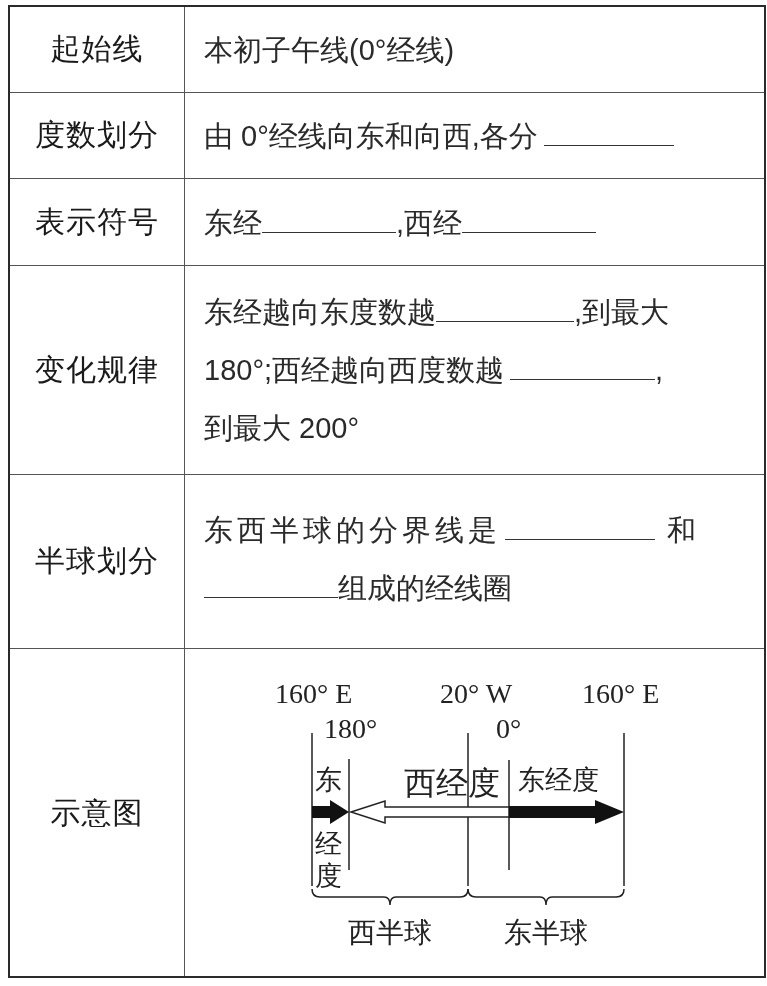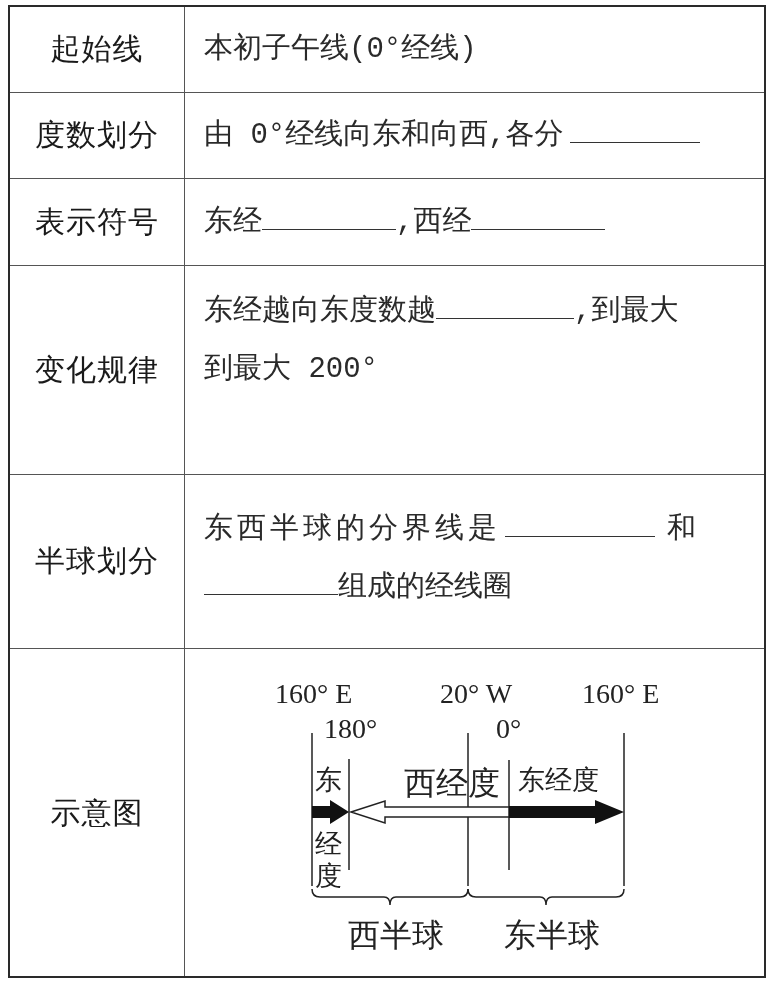--- a/index.html
+++ b/index.html
@@ -3,25 +3,25 @@
   <meta charset="utf-8">
   <style>
     html, body { margin: 0; padding: 0; background: #ffffff; }
     body { width: 767px; height: 986px; position: relative; overflow: hidden; }
     .tbl { position: absolute; left: 8px; top: 5px; width: 758px; height: 973px;
            border: 2px solid #2a2a2a; box-sizing: border-box; padding-left: 8px; }
     .hline { position: absolute; left: 0; right: 0; height: 0; border-top: 1.5px solid #555; }
     .vline { position: absolute; top: 0; bottom: 0; left: 174px; width: 0; border-left: 1.5px solid #555; }
     .label { position: absolute; left: 0; width: 174px; display: flex; align-items: center; justify-content: center;
              font-family: "DejaVu Sans", sans-serif; font-size: 30px; color: #1a1a1a; letter-spacing: 1px; }
-    .content { position: absolute; left: 194px; right: 14px; font-family: Liberation Mono, monospace;
+    .content { position: absolute; left: 194px; right: 14px; font-family: Liberation Sans, sans-serif;
                font-size: 29px; color: #2a2a2a; line-height: 58px; }
     .blank { display: inline-block; border-bottom: 1.5px solid #333; height: 30px; vertical-align: baseline; }
     .dtext { position: absolute; font-family: "Liberation Serif", serif; font-size: 28px; color: #222; white-space: nowrap; }
-    .dcjk { position: absolute; font-family: "DejaVu Serif", serif; font-size: 32px; color: #222; white-space: nowrap; }
+    .dcjk { position: absolute; font-family: "DejaVu Serif", serif; font-size: 28px; color: #222; white-space: nowrap; }
     svg { position: absolute; left: 0; top: 0; }
   </style>
 </head>
 <body>
 
 <div class="tbl">
   <div class="vline"></div>
   <div class="hline" style="top:85px"></div>
   <div class="hline" style="top:171px"></div>
   <div class="hline" style="top:258px"></div>
@@ -43,20 +43,23 @@
     <span>由 0°经线向东和向西,各分</span><span class="blank" style="width:130px;margin-left:6px"></span>
   </div>
 
   <div class="content" style="top:187px">
     <span>东经</span><span class="blank" style="width:134px"></span><span>,西经</span><span class="blank" style="width:134px"></span>
   </div>
 
   <div class="content" style="top:276px">
     <div>
       <span>东经越向东度数越</span><span class="blank" style="width:138px"></span><span>,到最大</span>
+    </div>
+    <div>
+      <span>180°;西经越向西度数越</span><span class="blank" style="width:145px;margin-left:6px"></span><span>,</span>
     </div>
     <div>
       <span>到最大 200°</span>
     </div>
   </div>
 
   <div class="content" style="top:494px">
     <div>
       <span style="letter-spacing:4px">东西半球的分界线是</span><span class="blank" style="width:150px;margin-left:4px"></span><span style="margin-left:12px">和</span>
     </div>

